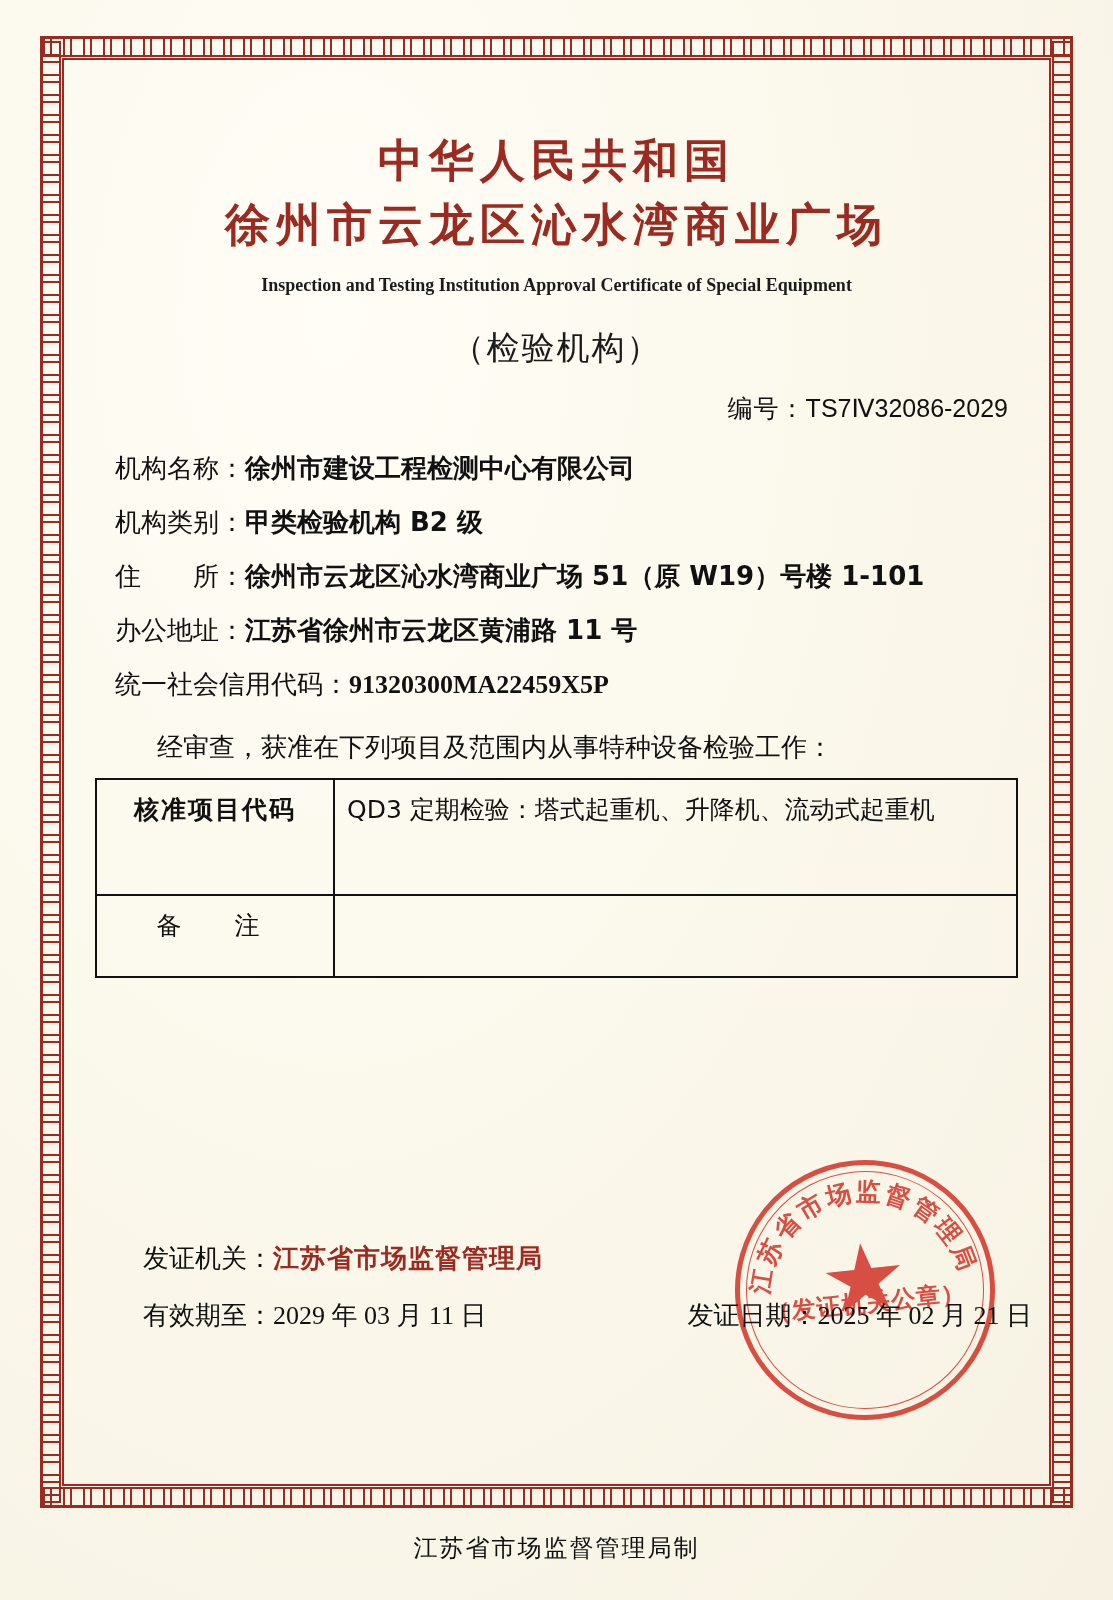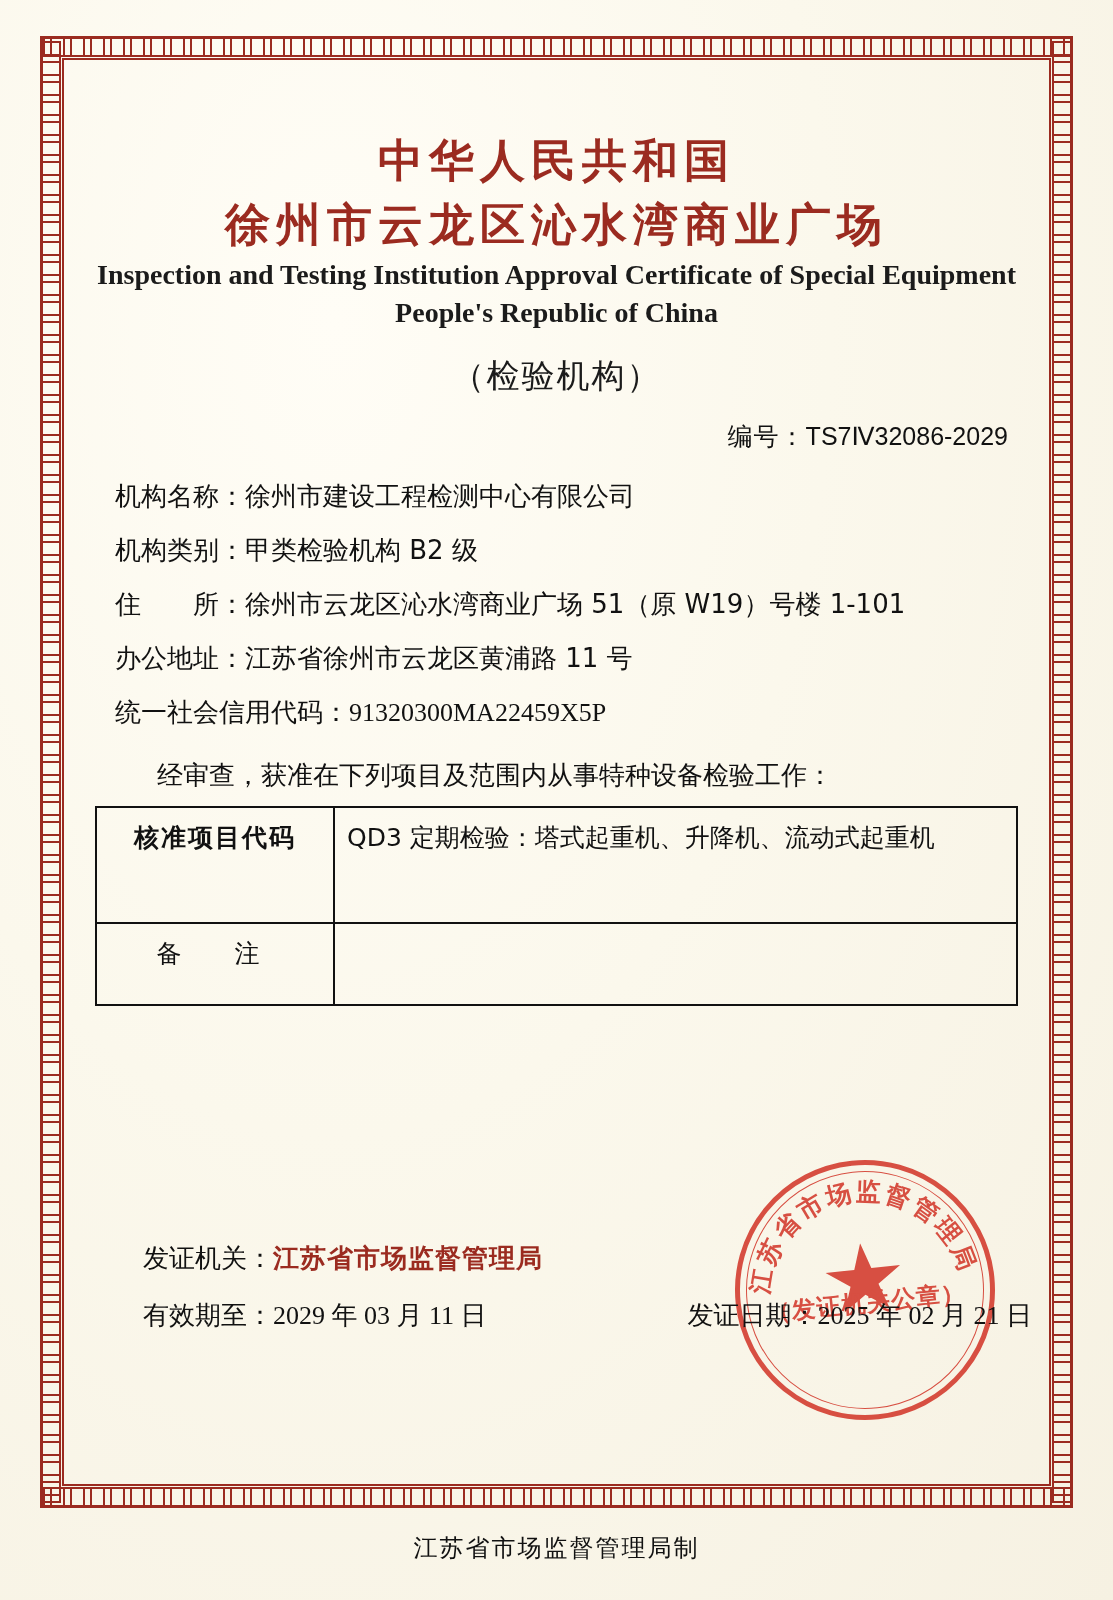--- a/index.html
+++ b/index.html
@@ -102,23 +102,23 @@
   .title-cn2 {
     font-size: 45px;
     line-height: 62px;
     margin-top: 4px;
   }
   .title-en {
     text-align: center;
     color: #1b1b1b;
     font-family: "Liberation Serif", serif;
     font-weight: bold;
-    font-size: 28px;
+    font-size: 18px;
     line-height: 38px;
-    margin-top: 0;
+    margin-top: 10px;
   }
   .title-sub {
     text-align: center;
     color: #1b1b1b;
     font-family: Liberation Serif, serif;
     font-size: 33px;
     line-height: 52px;
     margin-top: 18px;
     letter-spacing: 2px;
   }
@@ -149,20 +149,21 @@
     color: #111;
     font-family: "DejaVu Sans", sans-serif;
   }
   .field-label {
     white-space: pre;
     flex: 0 0 auto;
   }
   .field-value {
     flex: 1 1 auto;
     font-family: "DejaVu Sans", sans-serif;
+    font-weight: bold;
   }
   .field-value.latin {
     font-family: "Liberation Serif", serif;
     font-size: 26px;
   }
 
   .approval-line {
     font-size: 26px;
     line-height: 50px;
     margin-top: 10px;
@@ -316,21 +317,20 @@
   <div class="fret fret-top"></div>
   <div class="fret fret-bottom"></div>
   <div class="fret fret-left"></div>
   <div class="fret fret-right"></div>
 
   <div class="content">
 
     <div class="title-cn1">中华人民共和国</div>
     <div class="title-cn2">徐州市云龙区沁水湾商业广场</div>
     <div class="title-en">Inspection and Testing Institution Approval Certificate of Special Equipment</div>
-    <div class="title-en">People's Republic of China</div>
     <div class="title-sub">（检验机构）</div>
 
     <div class="serial">
       <span>编号：</span><span class="num">TS7Ⅳ32086-2029</span>
     </div>
 
     <div class="fields">
       <div class="field-row">
         <span class="field-label">机构名称：</span>
         <span class="field-value">徐州市建设工程检测中心有限公司</span>

